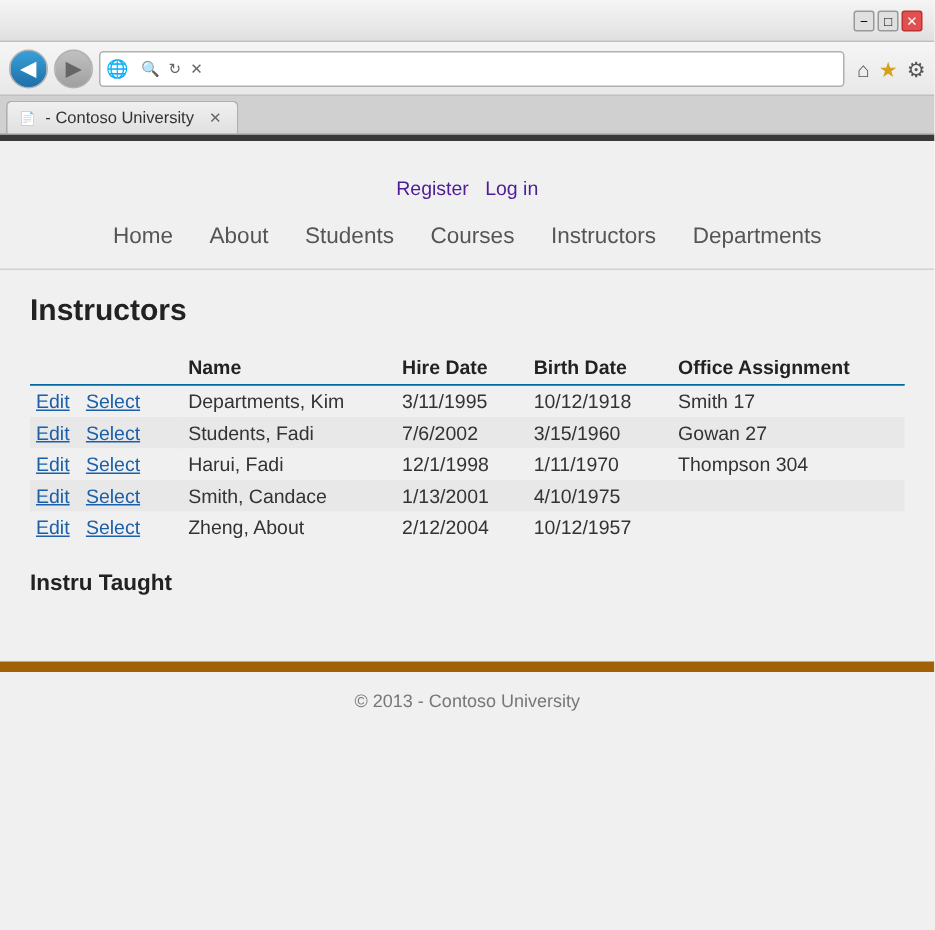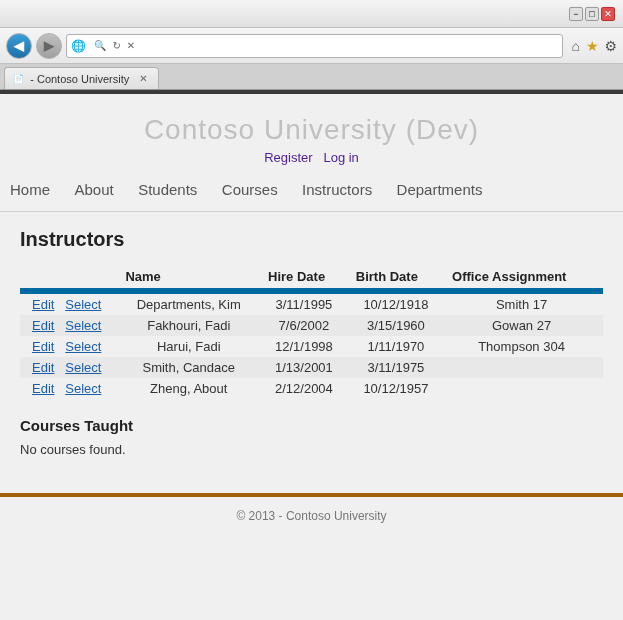--- a/index.html
+++ b/index.html
@@ -33,40 +33,40 @@
 
     
     .page { background: #f0f0f0; padding: 0; height: calc(620px - 28px - 36px - 26px - 4px); overflow-y: auto; }
     .page-inner { background: #f0f0f0; min-height: 100%; }
 
     .site-header { text-align: center; padding: 20px 0 8px; }
     .site-title { font-size: 28px; color: #c0c0c0; font-weight: 300; letter-spacing: 1px; }
     .site-auth { font-size: 13px; color: #555; margin-top: 4px; }
     .site-auth a { color: #4c1d95; text-decoration: none; }
 
-    .main-nav { padding: 8px 0 12px; }
+    .main-nav { text-align: center; padding: 8px 0 12px; }
     .main-nav a { font-size: 15px; color: #555; text-decoration: none; margin: 0 10px; }
 
     .divider-line { border: none; border-top: 1px solid #d0d0d0; margin: 0; }
 
     .content { padding: 16px 20px; }
     .page-heading { font-size: 20px; font-weight: bold; color: #222; margin-bottom: 14px; }
 
     table.instructors-table { border-collapse: collapse; width: 100%; }
-    table.instructors-table th { text-align: left; font-weight: bold; font-size: 13px; color: #222; padding: 4px 12px 4px 4px; border-bottom: 6px solid #0369a1; }
-    table.instructors-table td { font-size: 13px; color: #333; padding: 3px 12px 3px 4px; vertical-align: middle; text-align: center; }
+    table.instructors-table th { text-align: left; font-weight: bold; font-size: 13px; color: #222; padding: 4px 12px 4px 4px; border-bottom: 1px solid #0369a1; }
+    table.instructors-table td { font-size: 13px; color: #333; padding: 3px 12px 3px 4px; vertical-align: middle; }
     table.instructors-table tr:nth-child(even) { background: #e8e8e8; }
     table.instructors-table tr:nth-child(odd) { background: #f0f0f0; }
     .action-link { color: #1a5fa8; text-decoration: underline; font-size: 13px; cursor: pointer; }
     .action-col { white-space: nowrap; }
 
     .courses-heading { font-size: 15px; font-weight: bold; color: #222; margin-top: 18px; margin-bottom: 8px; }
     .no-courses { font-size: 13px; color: #333; }
 
-    .site-footer { text-align: center; padding: 12px 0; font-size: 12px; color: #777; border-top: 4px solid #a16207; margin-top: 20px; background: #f0f0f0; }
+    .site-footer { text-align: center; padding: 12px 0; font-size: 12px; color: #777; border-top: 7px solid #a16207; margin-top: 20px; background: #f0f0f0; }
   </style>
 </head>
 <body>
 
 <div class="browser-chrome">
 
   <div class="title-bar">
     <div class="title-bar-spacer"></div>
     <div class="title-bar-icons">
       <div class="title-bar-btn minimize">−</div>
@@ -100,21 +100,20 @@
       <span class="tab-close">✕</span>
     </div>
   </div>
 
   <div class="toolbar-bar"></div>
 </div>
 
 <div class="page">
   <div class="page-inner">
     <div class="site-header">
-      <div class="site-title">Contoso University (Dev)</div>
       <div class="site-auth">
         <a>Register</a>
         &nbsp;
         <a>Log in</a>
       </div>
     </div>
 
     <div class="main-nav">
       <a>Home</a>
       <a>About</a>
@@ -150,21 +149,21 @@
       <td>3/11/1995</td>
       <td>10/12/1918</td>
       <td>Smith 17</td>
     </tr>
             <tr>
       <td class="action-col">
         <a class="action-link">Edit</a>
         &nbsp;
         <a class="action-link">Select</a>
       </td>
-      <td>Fakhouri, Fadi</td>
+      <td>Students, Fadi</td>
       <td>7/6/2002</td>
       <td>3/15/1960</td>
       <td>Gowan 27</td>
     </tr>
             <tr>
       <td class="action-col">
         <a class="action-link">Edit</a>
         &nbsp;
         <a class="action-link">Select</a>
       </td>
@@ -174,38 +173,37 @@
       <td>Thompson 304</td>
     </tr>
             <tr>
       <td class="action-col">
         <a class="action-link">Edit</a>
         &nbsp;
         <a class="action-link">Select</a>
       </td>
       <td>Smith, Candace</td>
       <td>1/13/2001</td>
-      <td>3/11/1975</td>
+      <td>4/10/1975</td>
       <td></td>
     </tr>
             <tr>
       <td class="action-col">
         <a class="action-link">Edit</a>
         &nbsp;
         <a class="action-link">Select</a>
       </td>
       <td>Zheng, About</td>
       <td>2/12/2004</td>
       <td>10/12/1957</td>
       <td></td>
     </tr>
           </tbody>
       </table>
 
-      <div class="courses-heading">Courses Taught</div>
-      <div class="no-courses">No courses found.</div>
+      <div class="courses-heading">Instru Taught</div>
     </div>
 
     <div class="site-footer">
       <span>© 2013 - Contoso University</span>
     </div>
   </div>
 </div>
 
 </body></html>

